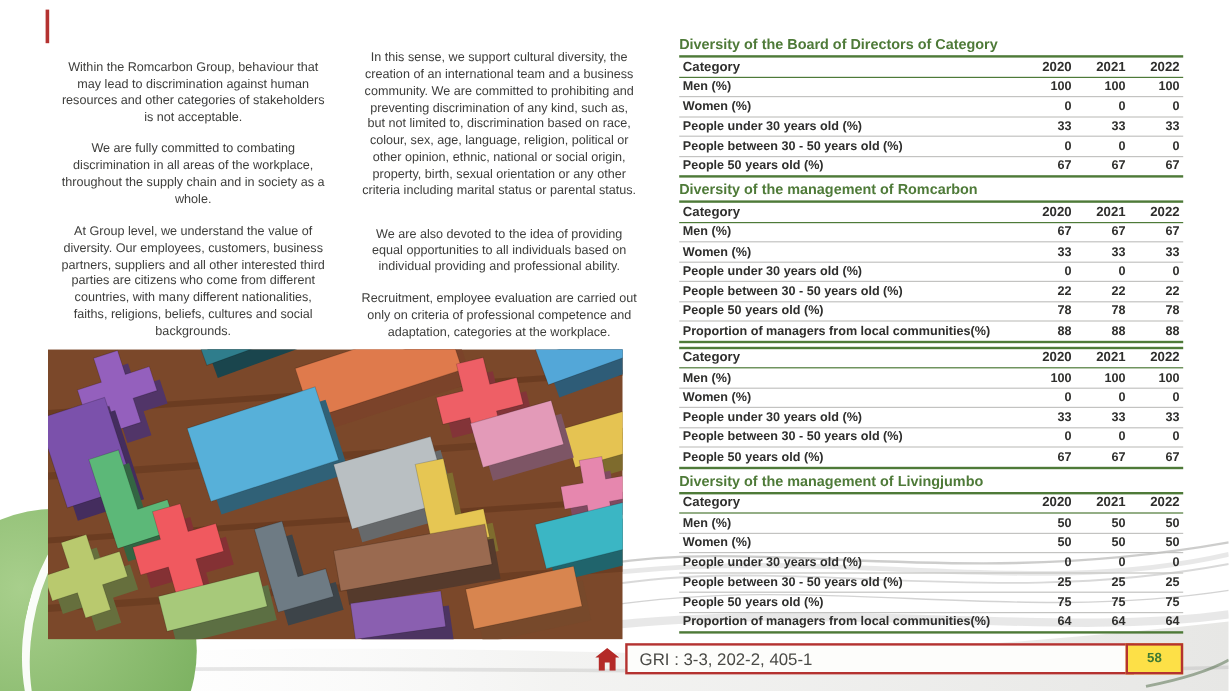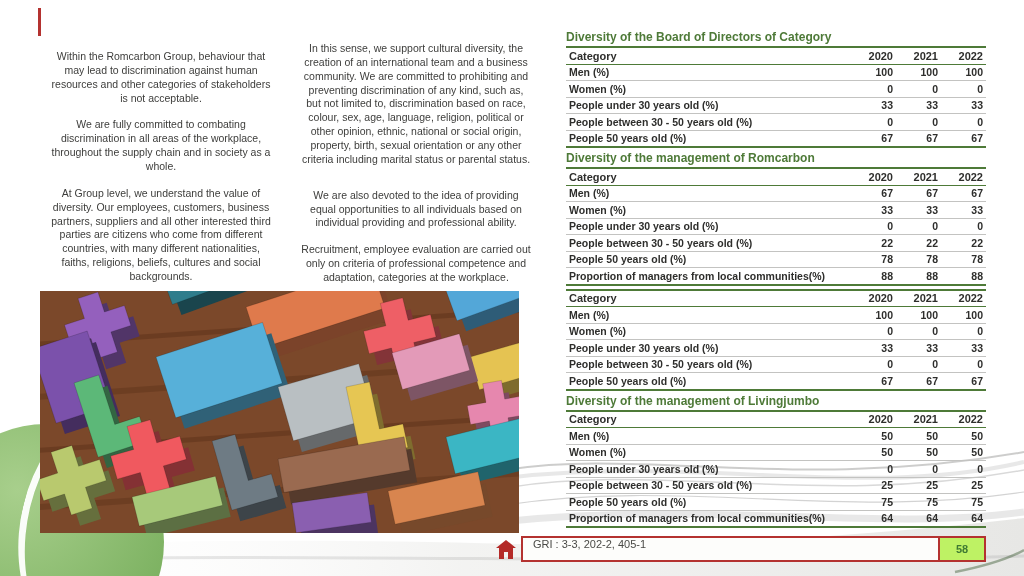--- a/index.html
+++ b/index.html
@@ -29,24 +29,24 @@
         font-size:10.5px;font-weight:600;color:#2e2e2c;min-height:13.5px;}
   .trow.thead{border-top:2px solid var(--green,#4e7a38);border-bottom:1.5px solid var(--green,#4e7a38);
         font-weight:bold;font-size:11px;}
   .trow.last{border-bottom:2.5px solid var(--green,#4e7a38);}
   .trow .lbl{flex:1;text-align:left;}
   .trow .yr{width:45px;text-align:right;}
 
   .footer{position:absolute;left:0;top:534px;width:1024px;height:30px;z-index:4;}
   .home-btn{position:absolute;left:496px;top:6px;width:20px;height:19px;cursor:pointer;}
   .gri-box{position:absolute;left:521px;top:2px;width:410px;height:22px;border:2px solid var(--red,#b43230);
-        background:#fdfdfb;display:flex;padding-left:10px;
-        font-size:11px;color:var(--footer_text,#4a4a46);}
+        background:#fdfdfb;display:flex;align-items:center;padding-left:10px;
+        font-size:14px;color:var(--footer_text,#4a4a46);}
   .page-box{position:absolute;left:938px;top:2px;width:44px;height:22px;border:2px solid var(--red,#b43230);
-        background:#bef264;display:flex;align-items:center;justify-content:center;
+        background:#fde047;display:flex;align-items:center;justify-content:center;
         font-size:11px;color:var(--page_number_green,#3f7a33);font-weight:600;}
 </style>
 </head>
 <body>
 
 <div class="slide" style="--green: #4e7a38; --red: #b43230; --text: #3d3d3b; --footer_text: #4a4a46; --page_number_green: #3f7a33; --corner_green_light: #a8cf8c; --corner_green_dark: #6ea853; --wood_brown: #7b482a;">
 
   <svg class="layer-deco" viewBox="0 0 1024 576" width="1024" height="576">
     <defs>
       <linearGradient id="gb" x1="0" y1="0" x2="1" y2="0">

